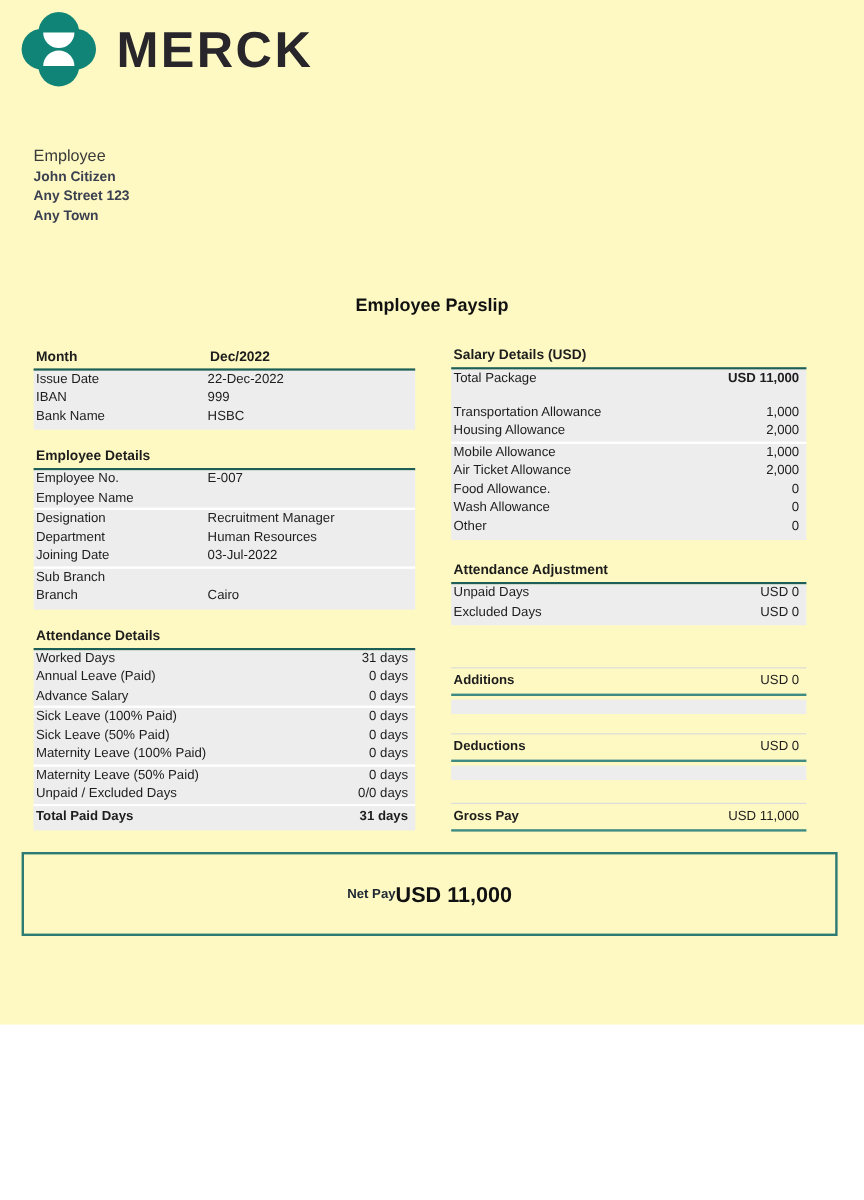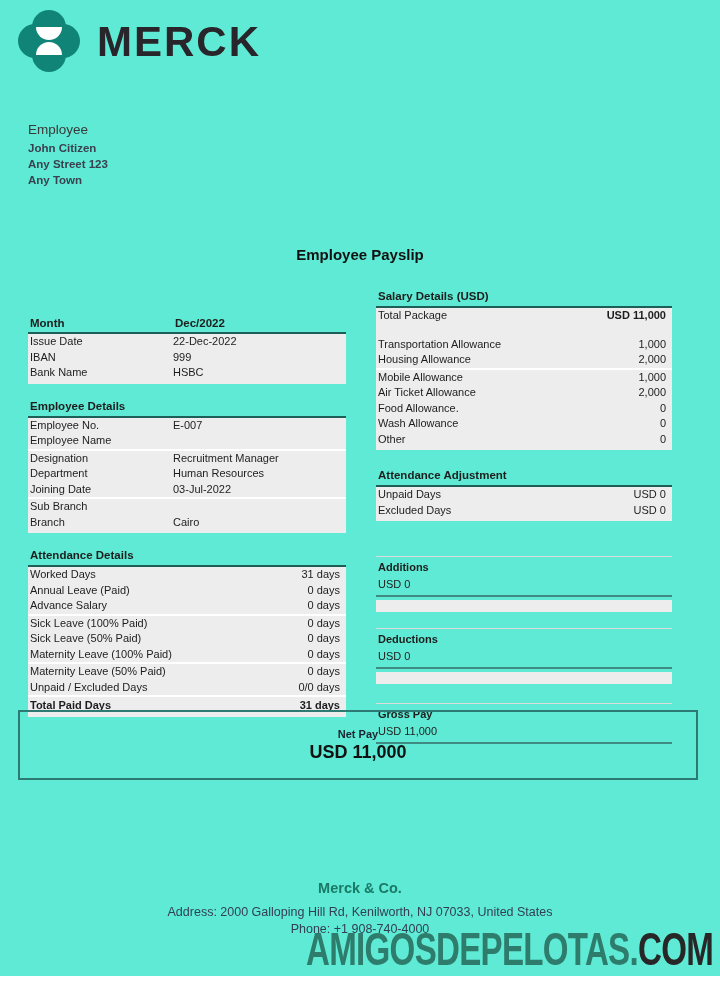--- a/index.html
+++ b/index.html
@@ -1,17 +1,17 @@
 <!DOCTYPE html>
 <html><head>
 <meta charset="utf-8">
 <style>
   html,body { margin:0; padding:0; background:#fff; }
   .page {
-    position:relative; width:720px; height:976px; background:#5eead4;
+    position:relative; width:720px; height:854px; background:#fef9c3;
     font-family:"Liberation Sans", sans-serif; color:#1d1d1d; overflow:hidden;
   }
   
   .logo-row { position:absolute; top:10px; left:18px; display:flex; align-items:center; }
   .logo-mark { position:relative; width:62px; height:62px; }
   .lc { position:absolute; width:34px; height:34px; border-radius:50%; background:#108577; }
   .lc.n { left:14px; top:0; } .lc.w { left:0; top:14px; }
   .lc.e { left:28px; top:14px; } .lc.s { left:14px; top:28px; }
   .bowl { position:absolute; left:18px; top:17px; width:26px; height:13px; background:#fff; border-radius:0 0 13px 13px; }
   .dome { position:absolute; left:18px; top:32px; width:26px; height:13px; background:#fff; border-radius:13px 13px 0 0; }
@@ -28,27 +28,27 @@
   .hdr-row { display:flex; font-size:11.5px; font-weight:bold; line-height:16px; border-bottom:2px solid #1d5f58; padding:0 0 1px 2px; }
   .hdr-row .lab { width:145px; }
   .sec-h { font-size:11.5px; font-weight:bold; line-height:16px; border-bottom:2px solid #1d5f58; padding:0 0 2px 2px; margin-top:14px; }
   .gray { background:#ededed; padding-bottom:3px; }
   .kv { display:flex; font-size:11px; line-height:15.5px; padding-left:2px; }
   .kv .lab { width:143px; }
   .row { display:flex; justify-content:space-between; font-size:11px; line-height:15.5px; padding:0 6px 0 2px; }
   .sep { height:2px; background:#ffffff; }
   .tot { display:flex; justify-content:space-between; font-size:11px; font-weight:bold; line-height:17px; padding:0 6px 0 2px; background:#ededed; }
   .b { font-weight:bold; }
-  .sum { display:flex; justify-content:space-between; font-size:11px; line-height:17px; padding:2px 6px 2px 2px; border-top:1px solid #dcdcdc; border-bottom:2px solid #3f8b84;flex-direction:column; }
+  .sum { display:flex; justify-content:space-between; font-size:11px; line-height:17px; padding:2px 6px 2px 2px; border-top:1px solid #dcdcdc; border-bottom:2px solid #3f8b84; }
   .sum .lab { font-weight:bold; }
   .band { height:12px; background:#ededed; margin-top:3px; }
   .mt-aa { margin-top:17px; } .mt-add { margin-top:35px; } .mt-ded { margin-top:16px; } .mt-gp { margin-top:19px; }
   
   .netpay { position:absolute; top:710px; left:18px; width:680px; height:70px; border:2px solid #2c7a73; box-sizing:border-box;
-            display:flex; flex-direction:column; align-items:center; justify-content:center; }
+            display:flex; align-items:center; justify-content:center; }
   .netpay .l { font-size:11px; font-weight:bold; color:#1b2430; }
   .netpay .v { font-size:18px; font-weight:bold; color:#111; margin-top:2px; }
   
   .footer { position:absolute; top:880px; left:0; width:100%; text-align:center; }
   .footer .co { font-size:14.5px; font-weight:bold; color:#1a7a66; margin-bottom:8px; }
   .footer .ad { font-size:12.5px; color:#333f52; line-height:17px; }
   
   .wm { position:absolute; top:922px; left:306px; font-size:46px; font-weight:bold; letter-spacing:-1px; white-space:nowrap;
         transform:scaleX(0.72); transform-origin:left center; z-index:5; }
   .wm .t { color:#2e7c6c; } .wm .d { color:#272727; }

